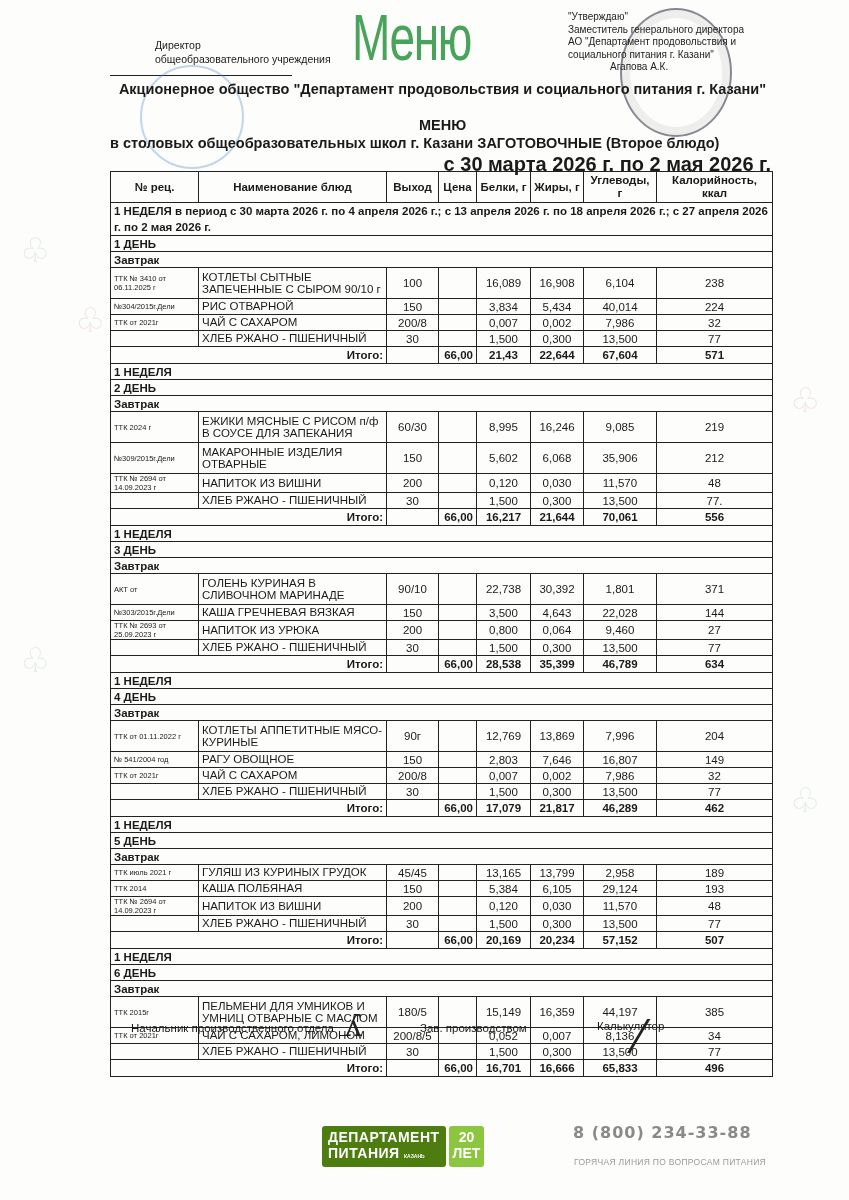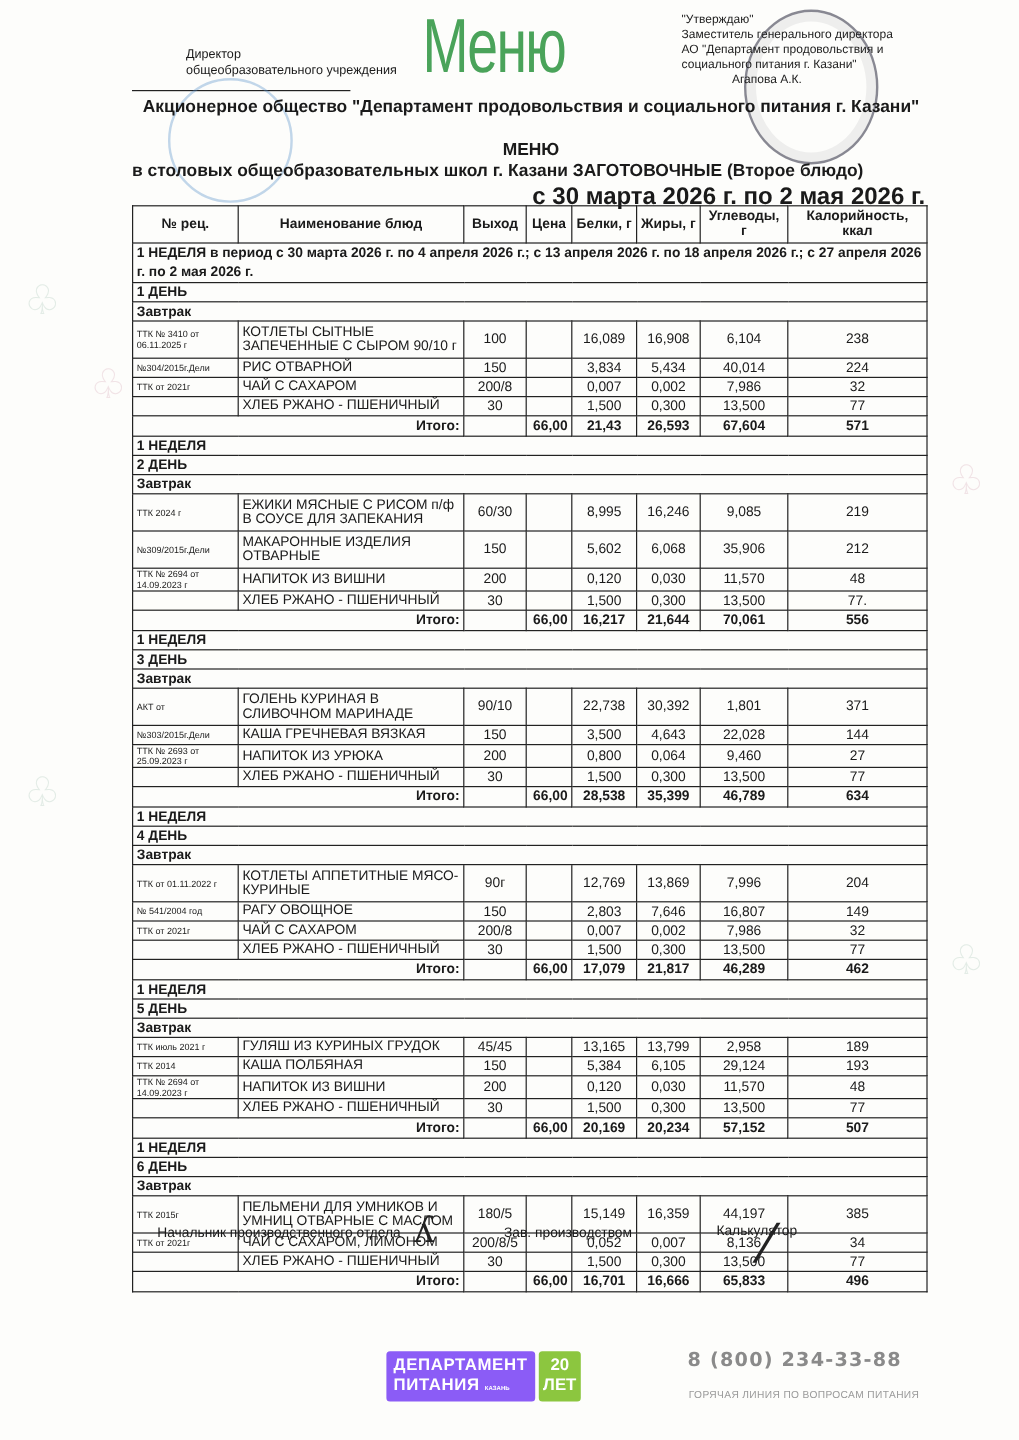--- a/index.html
+++ b/index.html
@@ -53,21 +53,21 @@
   tr.dish td { height: 15px; }
   tr.dish.tall td { height: 30px; }
   tr.total td { font-weight: bold; height: 16px; font-size: 11.5px; }
   td.total-label { text-align: right; }
 
   .signatures { position: absolute; left: 115px; top: 1022px; font-size: 11.5px; }
   .signatures span { position: absolute; white-space: nowrap; }
   .sig-mark { position: absolute; font-size: 30px; color: #222; font-family: "DejaVu Serif", serif; }
 
   .logo { position: absolute; left: 322px; top: 1126px; display: flex; gap: 3px; }
-  .logo-main { background: #8b5cf6; color: #fff; font-weight: bold; font-size: 14px; line-height: 16px; padding: 3px 6px; border-radius: 3px; letter-spacing: 0.5px; }
+  .logo-main { background: #4d7c0f; color: #fff; font-weight: bold; font-size: 14px; line-height: 16px; padding: 3px 6px; border-radius: 3px; letter-spacing: 0.5px; }
   .logo-main small { font-size: 5px; letter-spacing: 0; }
   .logo-20 { background: #8cc63f; color: #fff; font-weight: bold; font-size: 14px; line-height: 16px; padding: 3px 4px; border-radius: 3px; text-align: center; }
   .hotline { position: absolute; left: 573px; top: 1123px; font-size: 16px; font-weight: bold; color: #8a8a8a; letter-spacing: 1px; font-family: "DejaVu Sans", sans-serif; }
   .hotline-caption { position: absolute; left: 574px; top: 1157px; font-size: 8.5px; color: #9a9a9a; letter-spacing: 0.3px; }
 </style>
 </head>
 <body>
 
 <div class="bg-decor" style="left:20px;top:230px;">♧</div>
 <div class="bg-decor pink" style="left:75px;top:300px;">♧</div>
@@ -169,21 +169,21 @@
         <td class="c-num">1,500</td>
         <td class="c-num">0,300</td>
         <td class="c-num">13,500</td>
         <td class="c-num">77</td>
       </tr>
       <tr class="total">
         <td class="total-label" colspan="2">Итого:</td>
         <td class="c-out"></td>
         <td class="c-price">66,00</td>
         <td class="c-num">21,43</td>
-        <td class="c-num">26,593</td>
+        <td class="c-num">22,644</td>
         <td class="c-num">67,604</td>
         <td class="c-num">571</td>
       </tr>
       <tr>
         <td colspan="8" class="span-row">1 НЕДЕЛЯ</td>
       </tr>
       <tr>
         <td colspan="8" class="span-row">2 ДЕНЬ</td>
       </tr>
       <tr>

